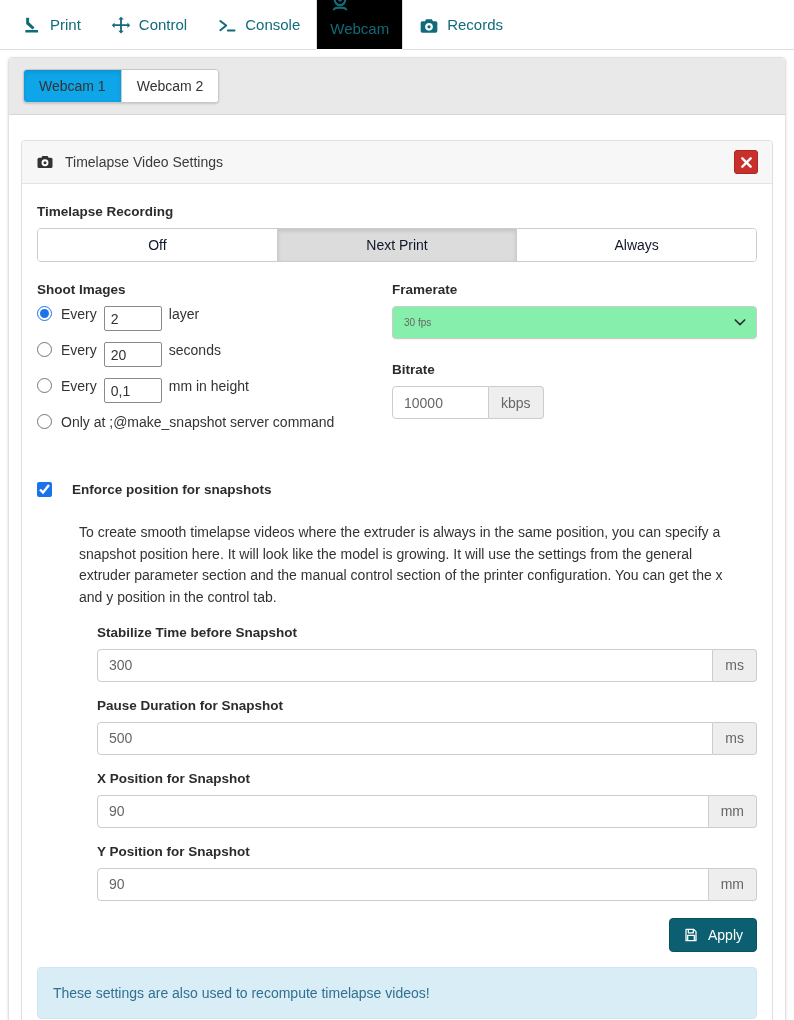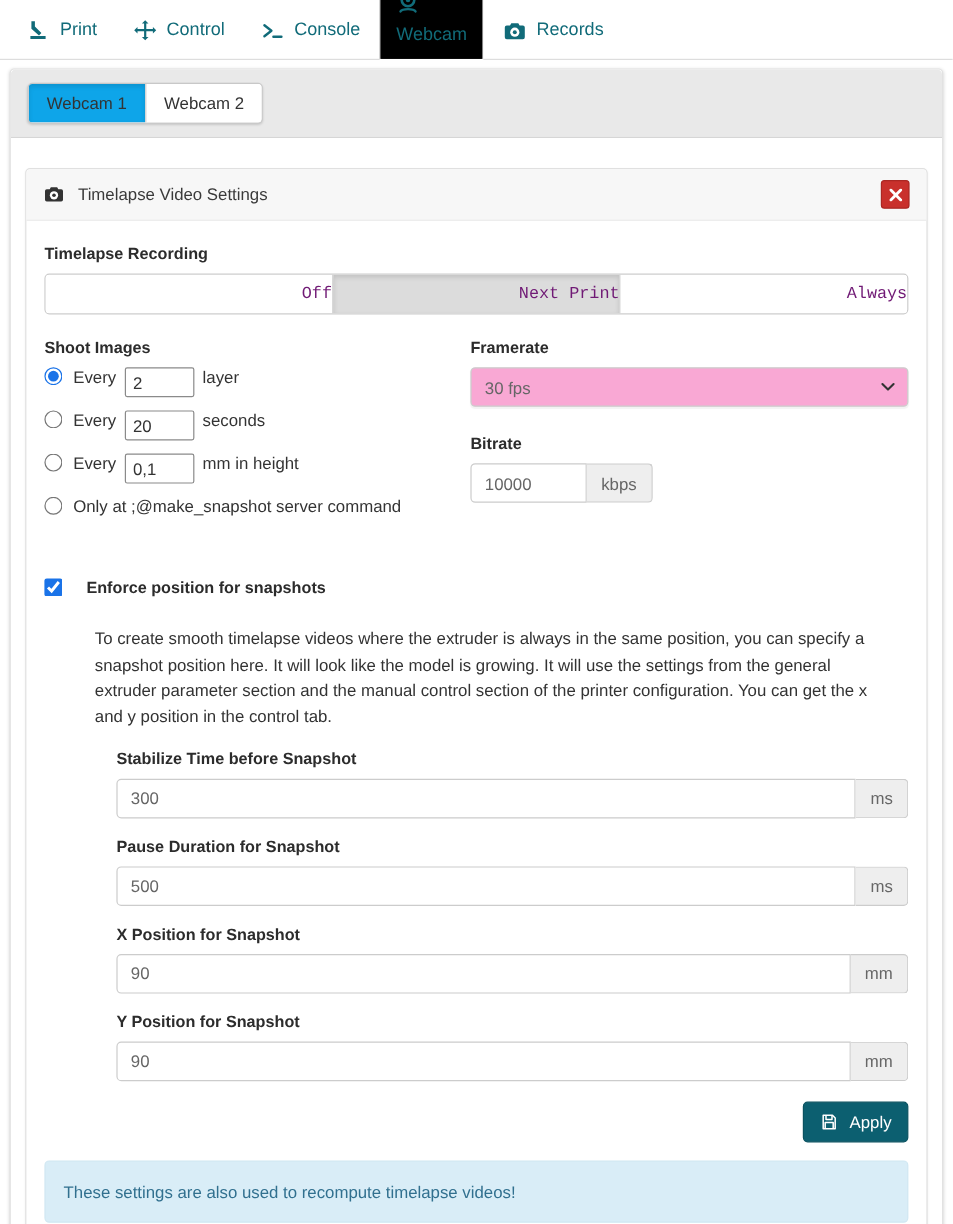--- a/index.html
+++ b/index.html
@@ -28,35 +28,35 @@
   .card-header .hicon svg { width:100%; height:100%; }
   .card-title { margin-left:11px; font-size:14px; color:#3a3a3a; flex:1; }
   .close-btn { width:24px; height:24px; background:#c9302c; border:1px solid #ab2723; border-radius:3px; display:flex; align-items:center; justify-content:center; cursor:pointer; }
   .close-btn svg { width:11px; height:11px; }
 
   .card-body { padding:15px 15px 45px 15px; }
   .grp-label { font-weight:700; font-size:13.5px; color:#2c2c2c; margin:5px 0 9px 0; }
 
   
   .btn-group { display:flex; width:100%; border:1px solid #ccc; border-radius:4px; overflow:hidden; }
-  .btn-group button { flex:1; background:#fff; border:none; padding:8px 0; font-size:14px; color:#701a75; cursor:pointer; font-family:Liberation Mono, monospace;text-align:right; }
+  .btn-group button { flex:1; background:#fff; border:none; padding:8px 0; font-size:14px; color:#0f172a; cursor:pointer; font-family:Liberation Sans, sans-serif; }
   .btn-group button + button { border-left:1px solid #ccc; }
   .btn-group button.selected { background:#dcdcdc; box-shadow:inset 0 2px 4px rgba(0,0,0,.12); }
 
   
   .cols { display:flex; margin-top:15px; }
   .col-left { flex:0 0 355px; }
   .col-right { flex:1; }
 
   .radio-row { display:flex; align-items:flex-start; gap:7px; font-size:14px; color:#333; margin:9px 0 10px 0; min-height:26px; cursor:pointer; }
   .radio-row input[type="radio"] { width:15px; height:15px; accent-color:#1a73e8; margin-right:2px; }
   .mini-input { width:58px; height:25px; border:1px solid #8a8a8a; border-radius:2px; padding:2px 6px; font-size:14px; color:#333; font-family:inherit; }
 
   .select-wrap { position:relative; }
-  .select-wrap select { width:100%; height:33px; appearance:none; -webkit-appearance:none; border:1px solid #ccc; border-radius:4px; background:#f9a8d4; padding:5px 30px 5px 11px; font-size:14px; color:#666; font-family:inherit; box-shadow:0 1px 1px rgba(0,0,0,.05); }
+  .select-wrap select { width:100%; height:33px; appearance:none; -webkit-appearance:none; border:1px solid #ccc; border-radius:4px; background:#86efac; padding:5px 30px 5px 11px; font-size:10px; color:#666; font-family:inherit; box-shadow:0 1px 1px rgba(0,0,0,.05); }
   .select-wrap .chev { position:absolute; right:9px; top:8px; width:16px; height:16px; pointer-events:none; }
 
   .bitrate-label { margin-top:23px; }
   .input-group { display:flex; }
   .input-group input { flex:1; height:33px; border:1px solid #ccc; border-radius:4px 0 0 4px; padding:5px 11px; font-size:14px; color:#666; font-family:inherit; min-width:0; }
   .input-group .addon { background:#eee; border:1px solid #ccc; border-left:none; border-radius:0 4px 4px 0; padding:6px 12px; font-size:14px; color:#666; display:flex; align-items:center; }
   .input-group.narrow input { flex:0 0 97px; }
 
   .check-row { display:flex; align-items:center; gap:8px; margin-top:20px; cursor:pointer; }
   .check-row input { width:15px; height:15px; accent-color:#1a73e8; }

